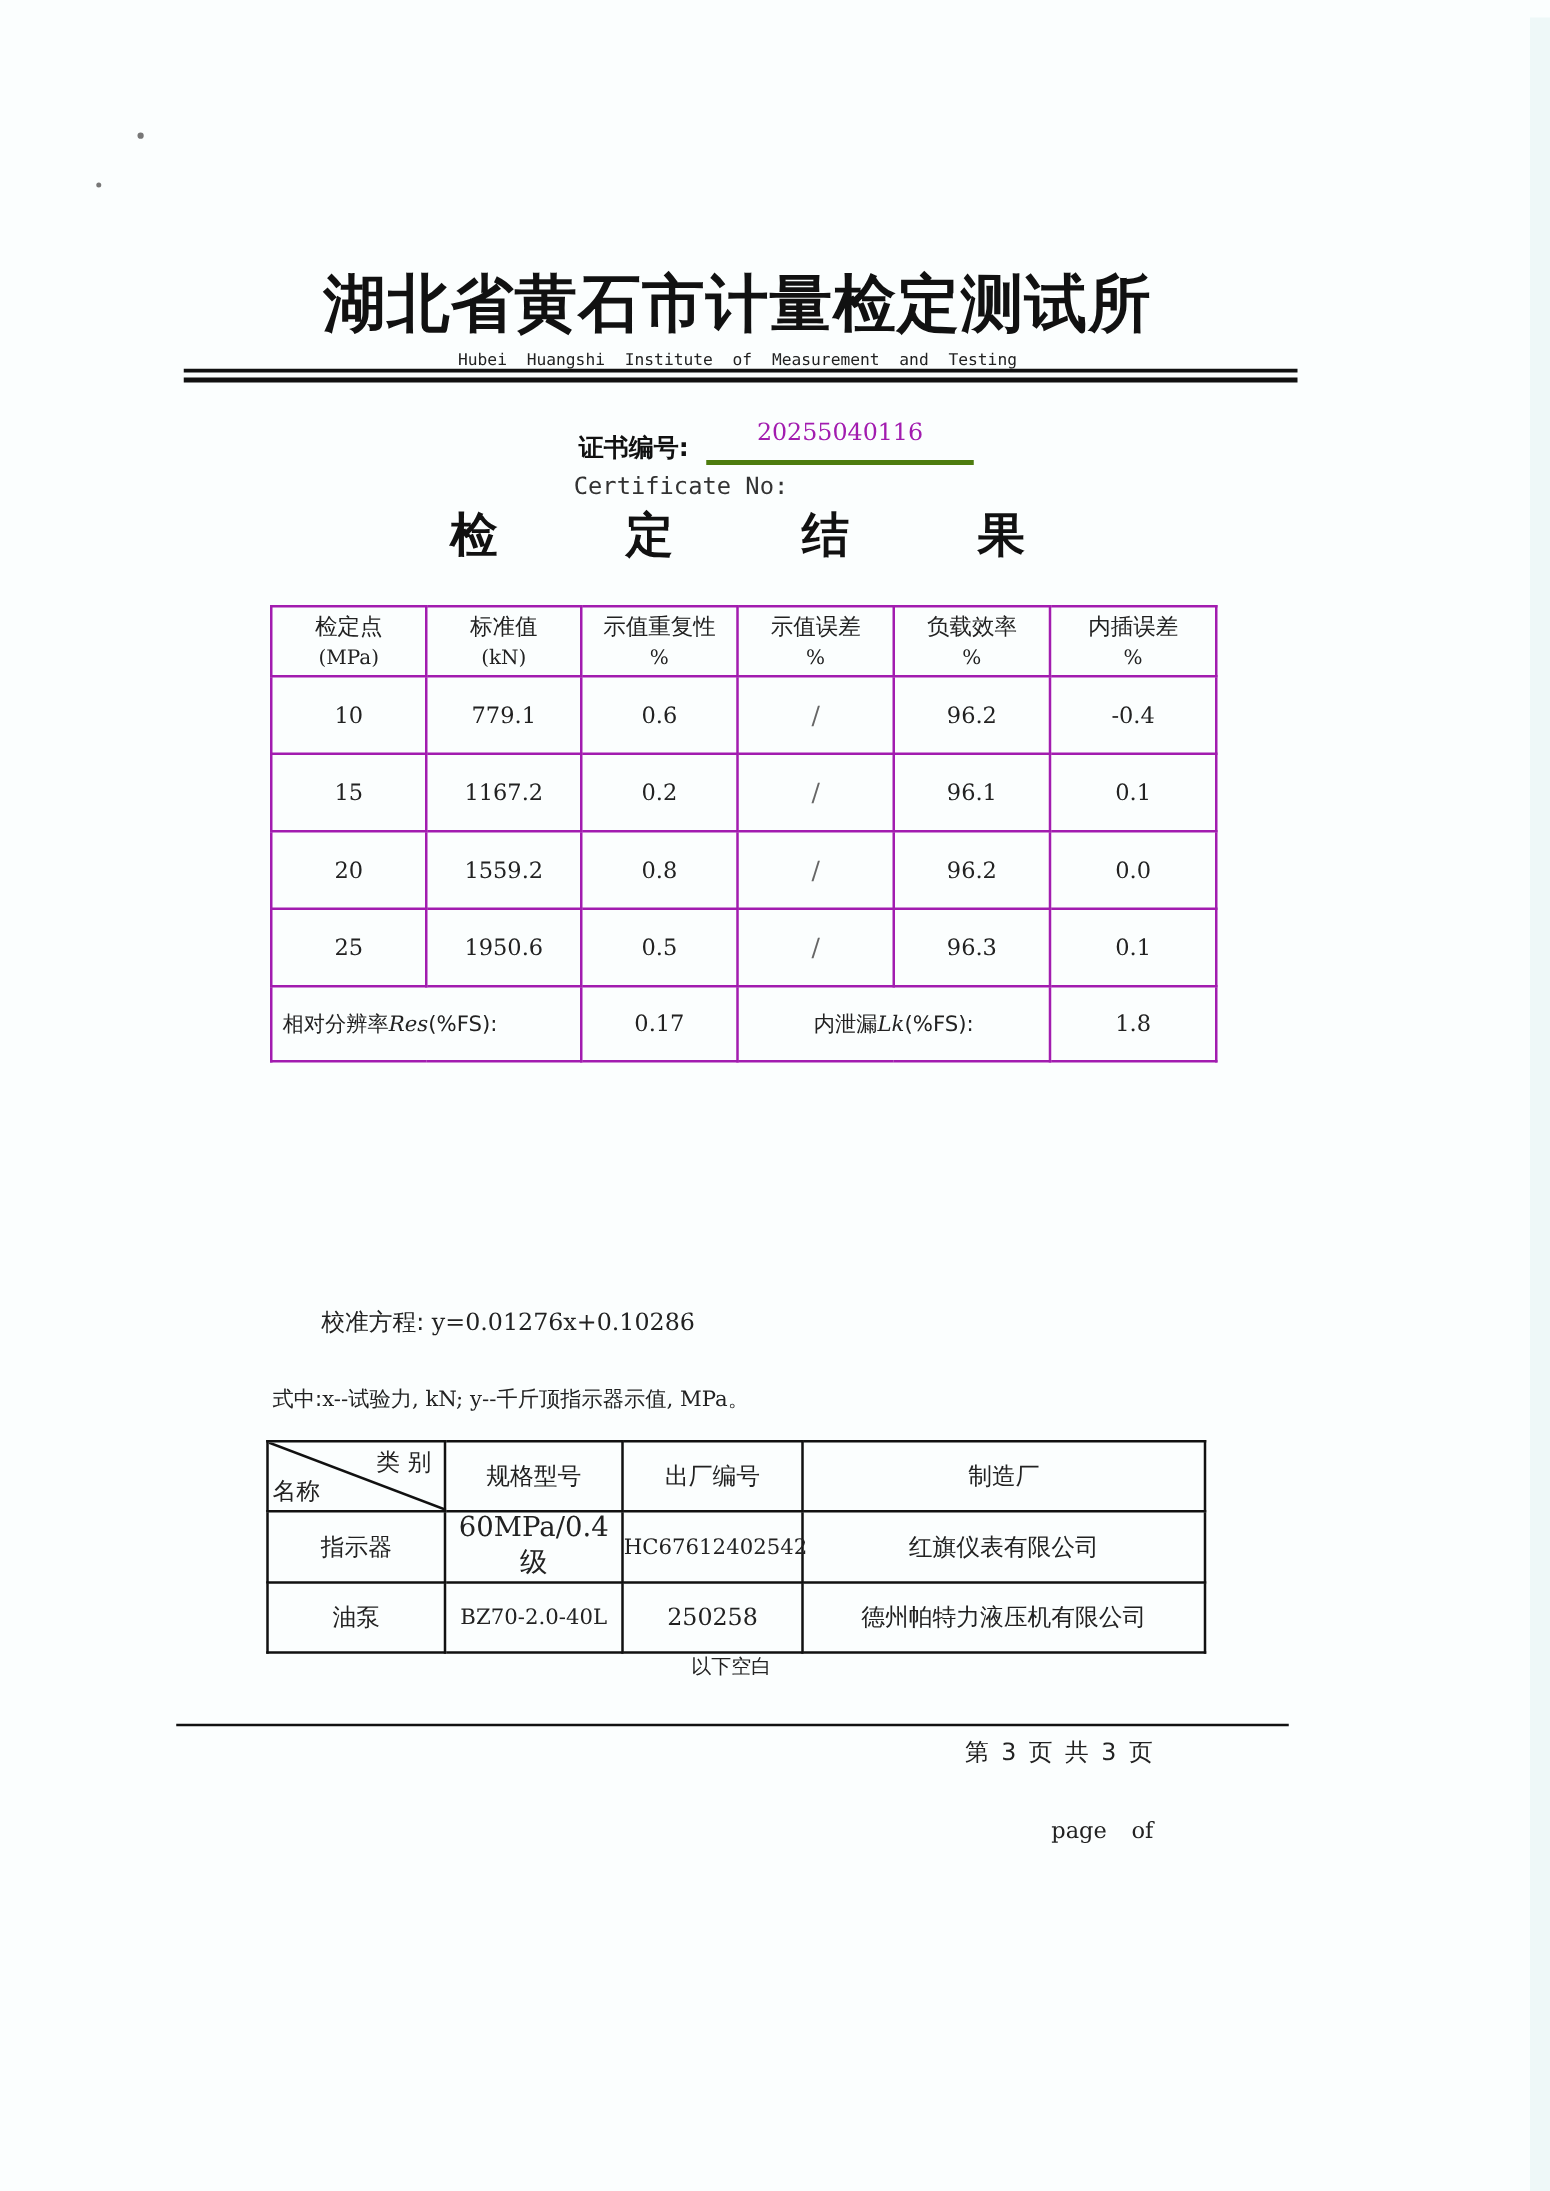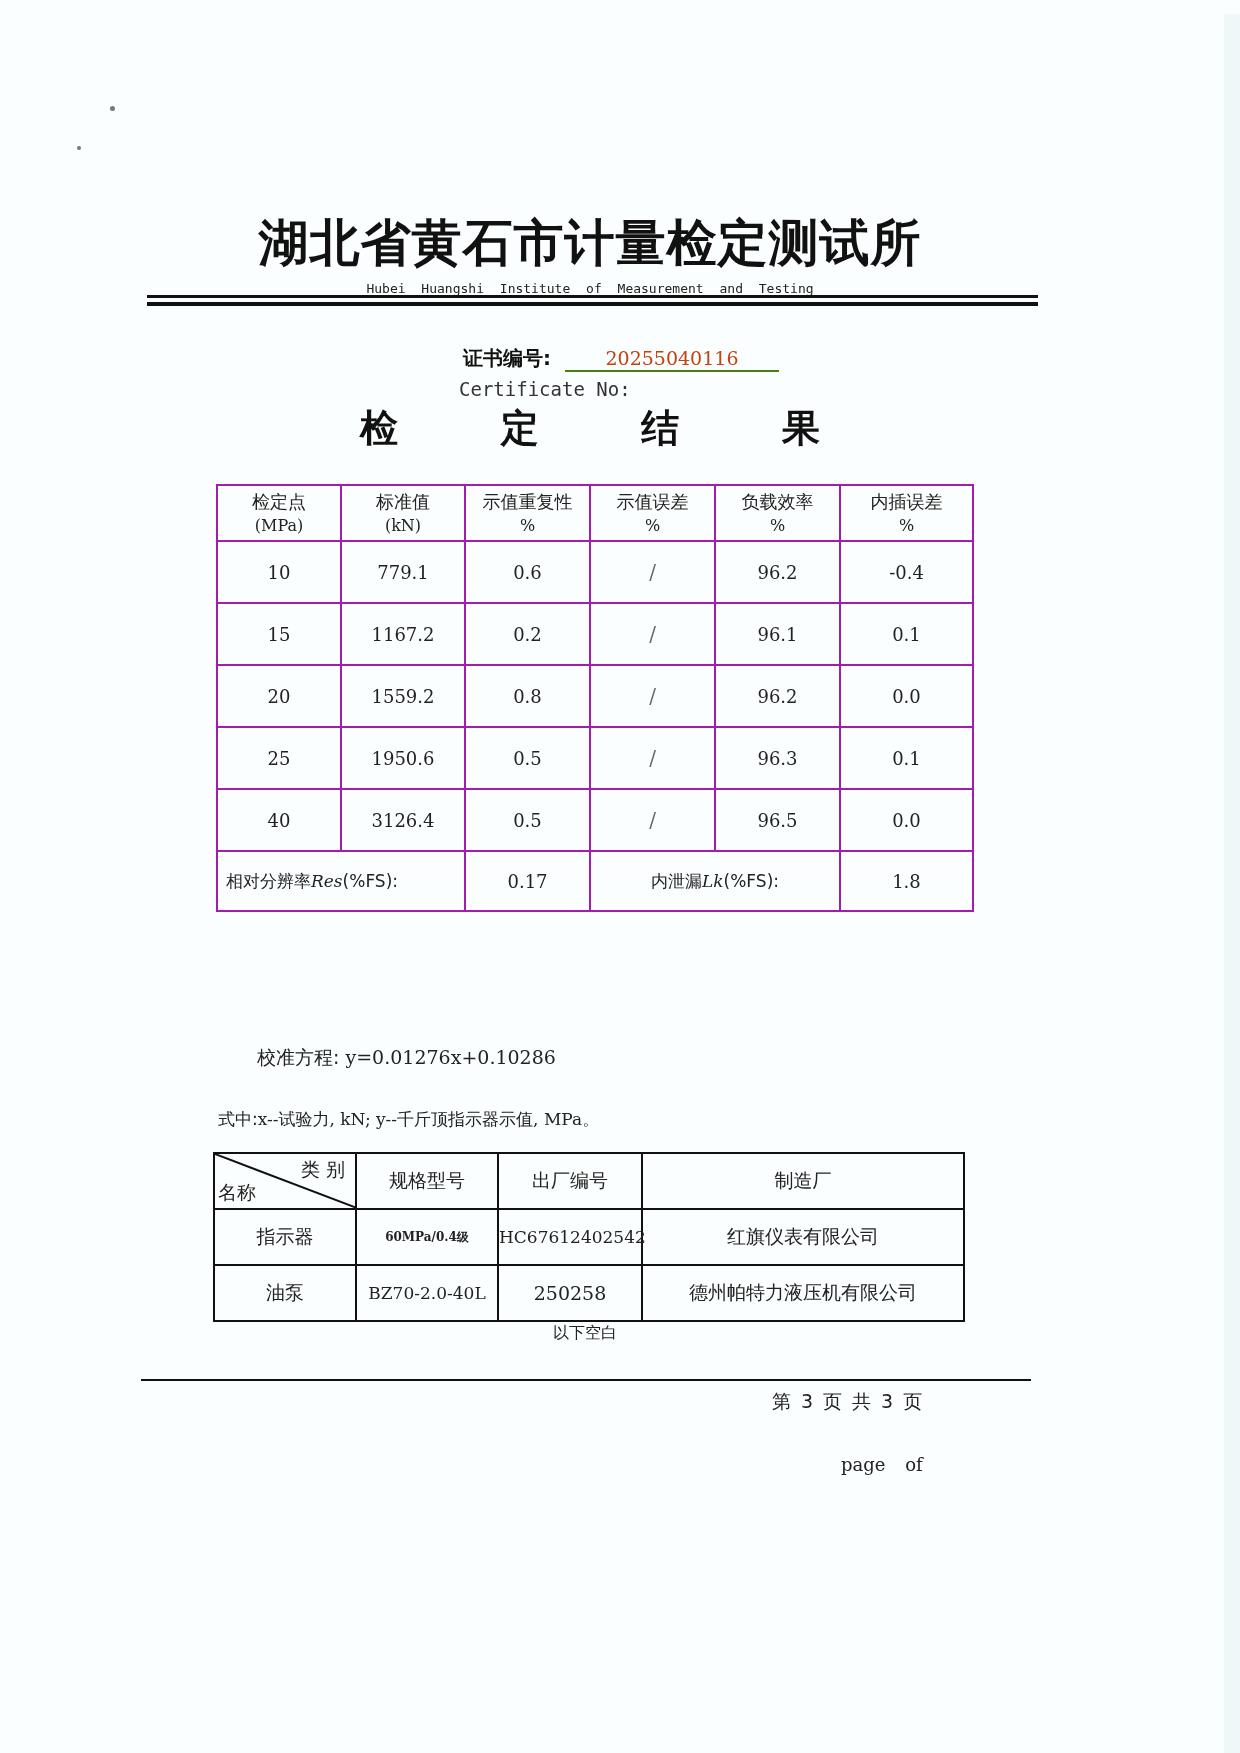--- a/index.html
+++ b/index.html
@@ -19,22 +19,22 @@
     .header-sub {
       position: absolute; left: 200px; top: 281px; width: 780px; text-align: center;
       font-family: "DejaVu Sans Mono", "Liberation Mono", monospace; font-size: 13px;
       word-spacing: 8px; color: #222;
     }
     .rule-top1 { position: absolute; left: 147px; top: 295px; width: 891px; height: 3px; background: #111; }
     .rule-top2 { position: absolute; left: 147px; top: 302px; width: 891px; height: 4px; background: #111; }
     .cert-row { position: absolute; left: 463px; top: 344px; height: 28px; display: flex; align-items: flex-end; }
     .cert-label { font-family: "DejaVu Sans", sans-serif; font-weight: bold; font-size: 20px; color: #111; }
     .cert-value {
-      margin-left: 14px; width: 214px; border-bottom: 2px solid #4d7c0f; text-align: center;
-      font-size: 19px; color: #c2410c; padding-bottom: 1px;
+      margin-left: 14px; width: 214px; border-bottom: 4px solid #4d7c0f; text-align: center;
+      font-size: 19px; color: #a21caf; padding-bottom: 11px;
     }
     .cert-en { position: absolute; left: 459px; top: 378px; font-family: "DejaVu Sans Mono", monospace; font-size: 19px; color: #333; }
     .section-title {
       position: absolute; left: 360px; top: 403px; width: 460px;
       display: flex; justify-content: space-between;
       font-family: "DejaVu Sans", sans-serif; font-weight: bold; font-size: 38px; color: #111;
     }
     table.results {
       position: absolute; left: 216px; top: 484px; width: 756px;
       border-collapse: collapse; table-layout: fixed;
@@ -144,28 +144,20 @@
       <td>96.2</td>
       <td>0.0</td>
     </tr>
     <tr>
       <td>25</td>
       <td>1950.6</td>
       <td>0.5</td>
       <td class="slash">/</td>
       <td>96.3</td>
       <td>0.1</td>
-    </tr>
-    <tr>
-      <td>40</td>
-      <td>3126.4</td>
-      <td>0.5</td>
-      <td class="slash">/</td>
-      <td>96.5</td>
-      <td>0.0</td>
     </tr>
     <tr class="summary-row">
       <td colspan="2" class="summary-label"><span>相对分辨率</span><i>Res</i><span>(%FS):</span></td>
       <td>0.17</td>
       <td colspan="2" style="font-family:'DejaVu Sans',sans-serif;font-size:17px;"><span>内泄漏</span><i style="font-family:'DejaVu Serif',serif;">Lk</i><span>(%FS):</span></td>
       <td>1.8</td>
     </tr>
   </tbody>
 </table>
 
@@ -193,21 +185,21 @@
           </svg>
       <span class="diag-top">类别</span>
       <span class="diag-bottom">名称</span>
     </td>
     <td class="zh">规格型号</td>
     <td class="zh">出厂编号</td>
     <td class="zh">制造厂</td>
   </tr>
   <tr class="row">
     <td class="zh">指示器</td>
-    <td style="font-size:12px;font-weight:bold;">60MPa/0.4级</td>
+    <td style="font-size:22px;">60MPa/0.4级</td>
     <td style="font-size:17px;">HC67612402542</td>
     <td class="zh">红旗仪表有限公司</td>
   </tr>
   <tr class="row">
     <td class="zh">油泵</td>
     <td style="font-size:17px;">BZ70-2.0-40L</td>
     <td>250258</td>
     <td class="zh">德州帕特力液压机有限公司</td>
   </tr>
 </tbody>

